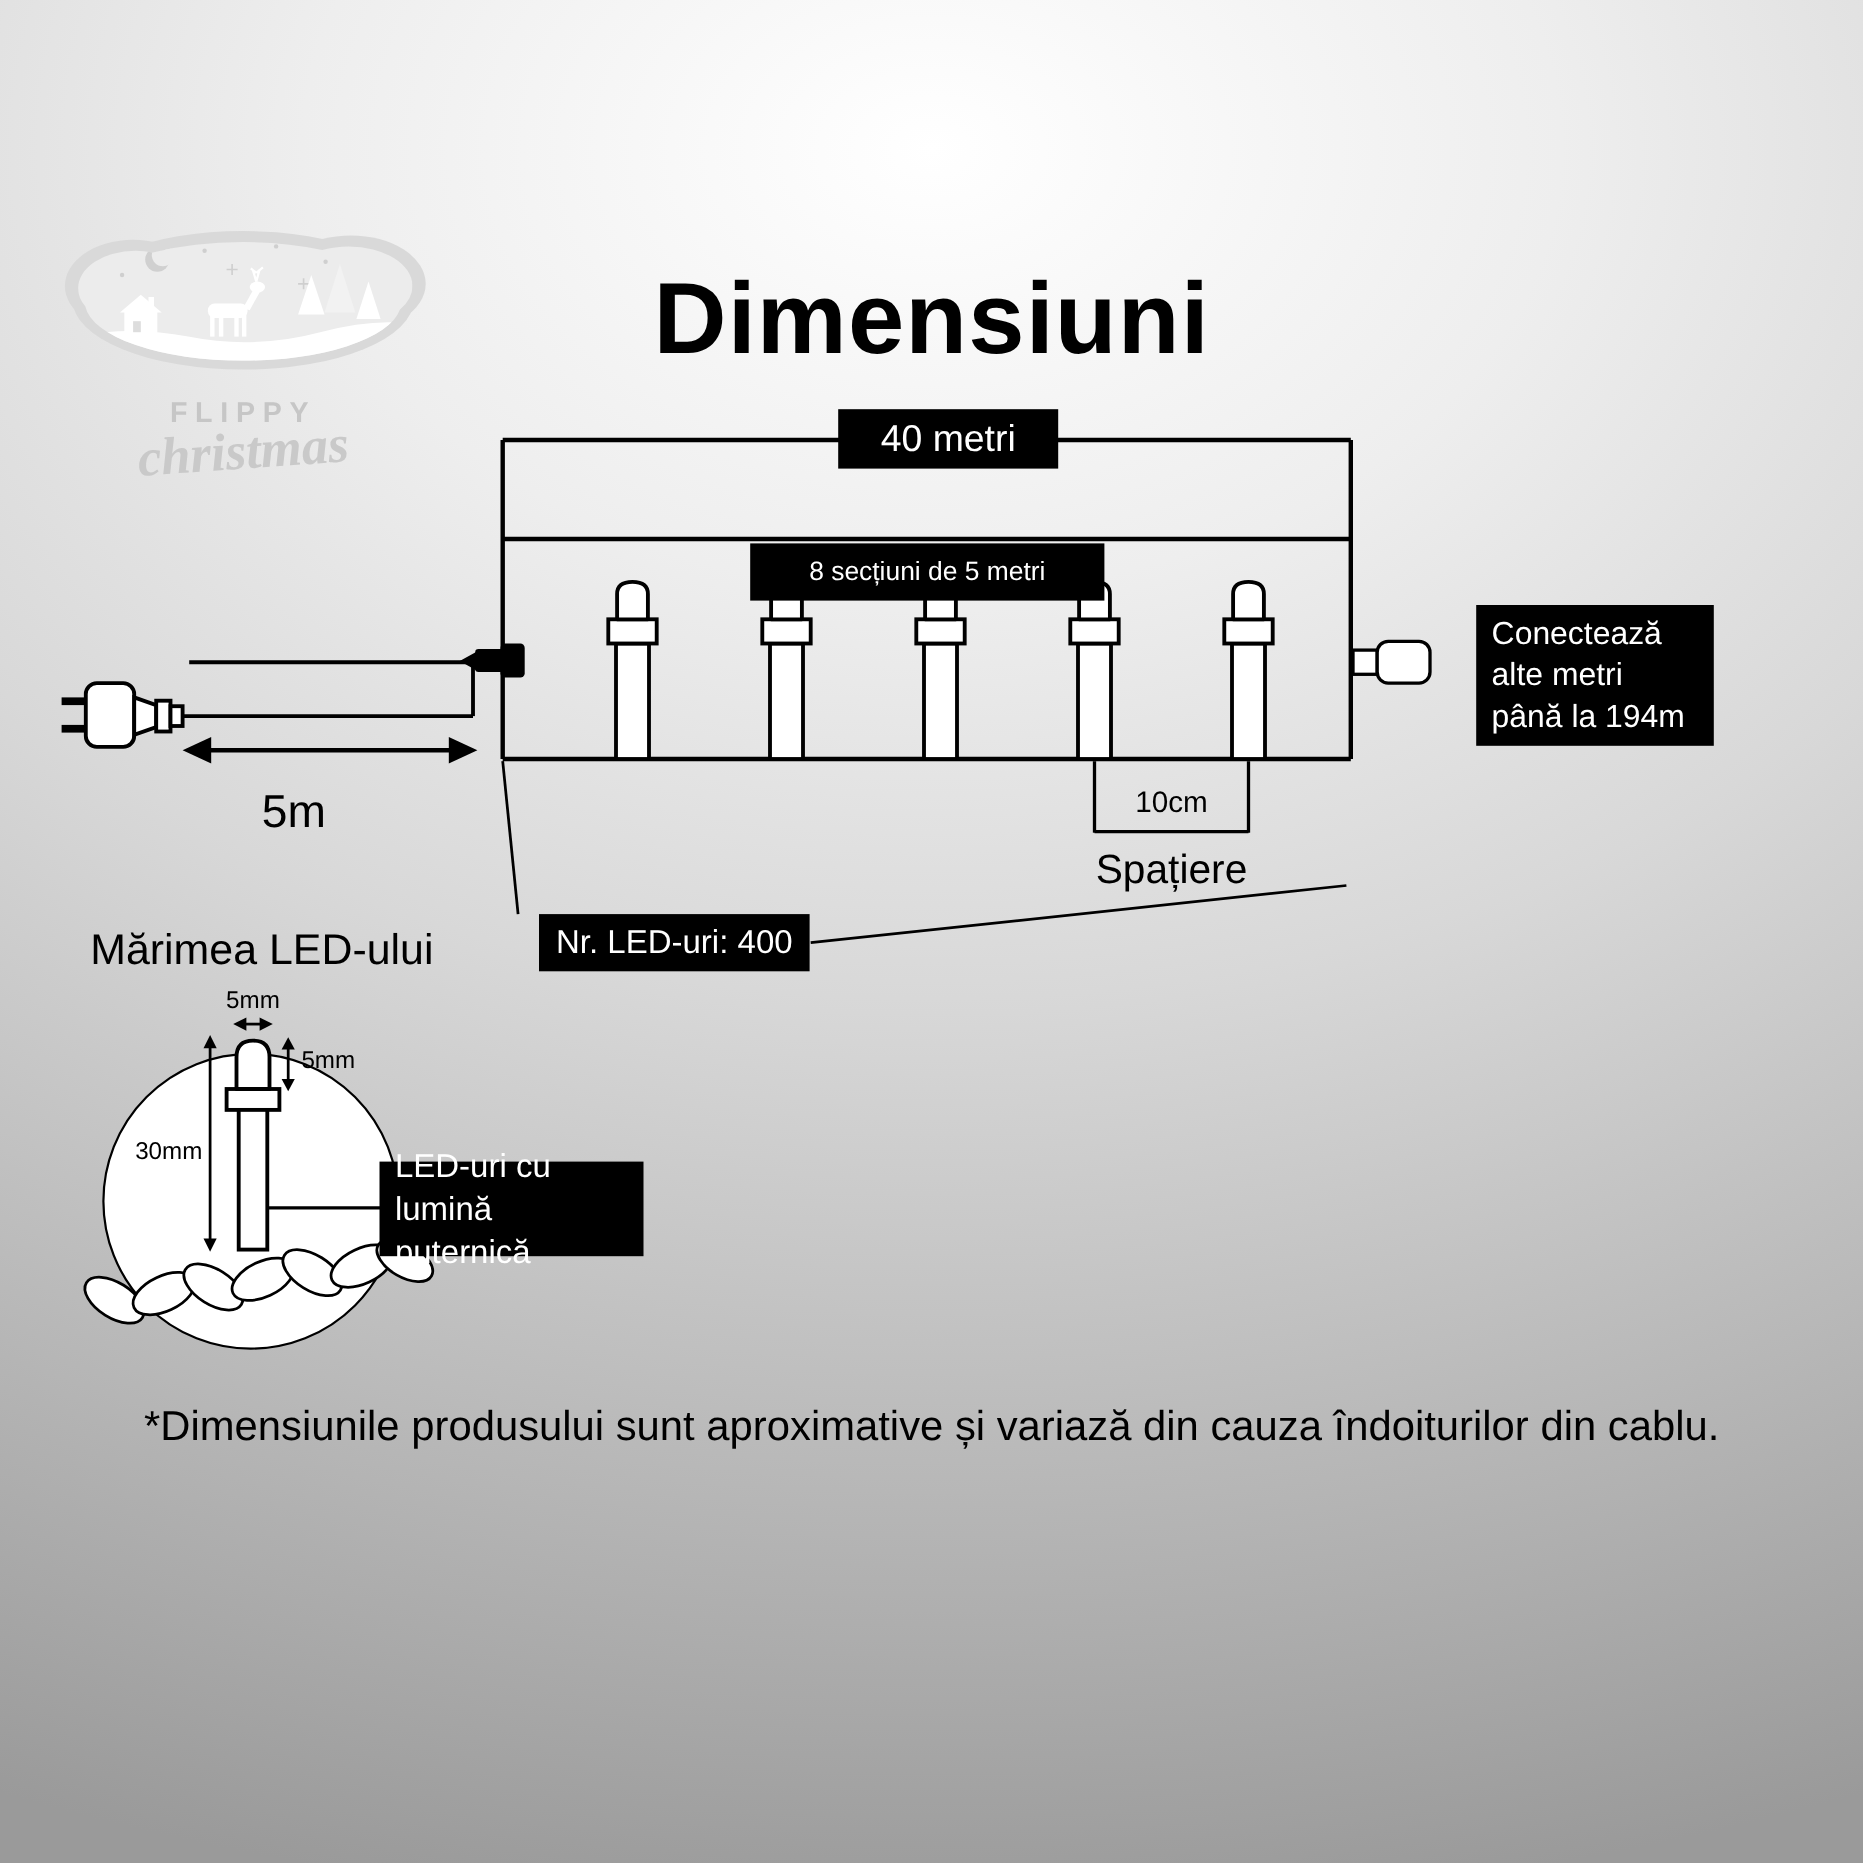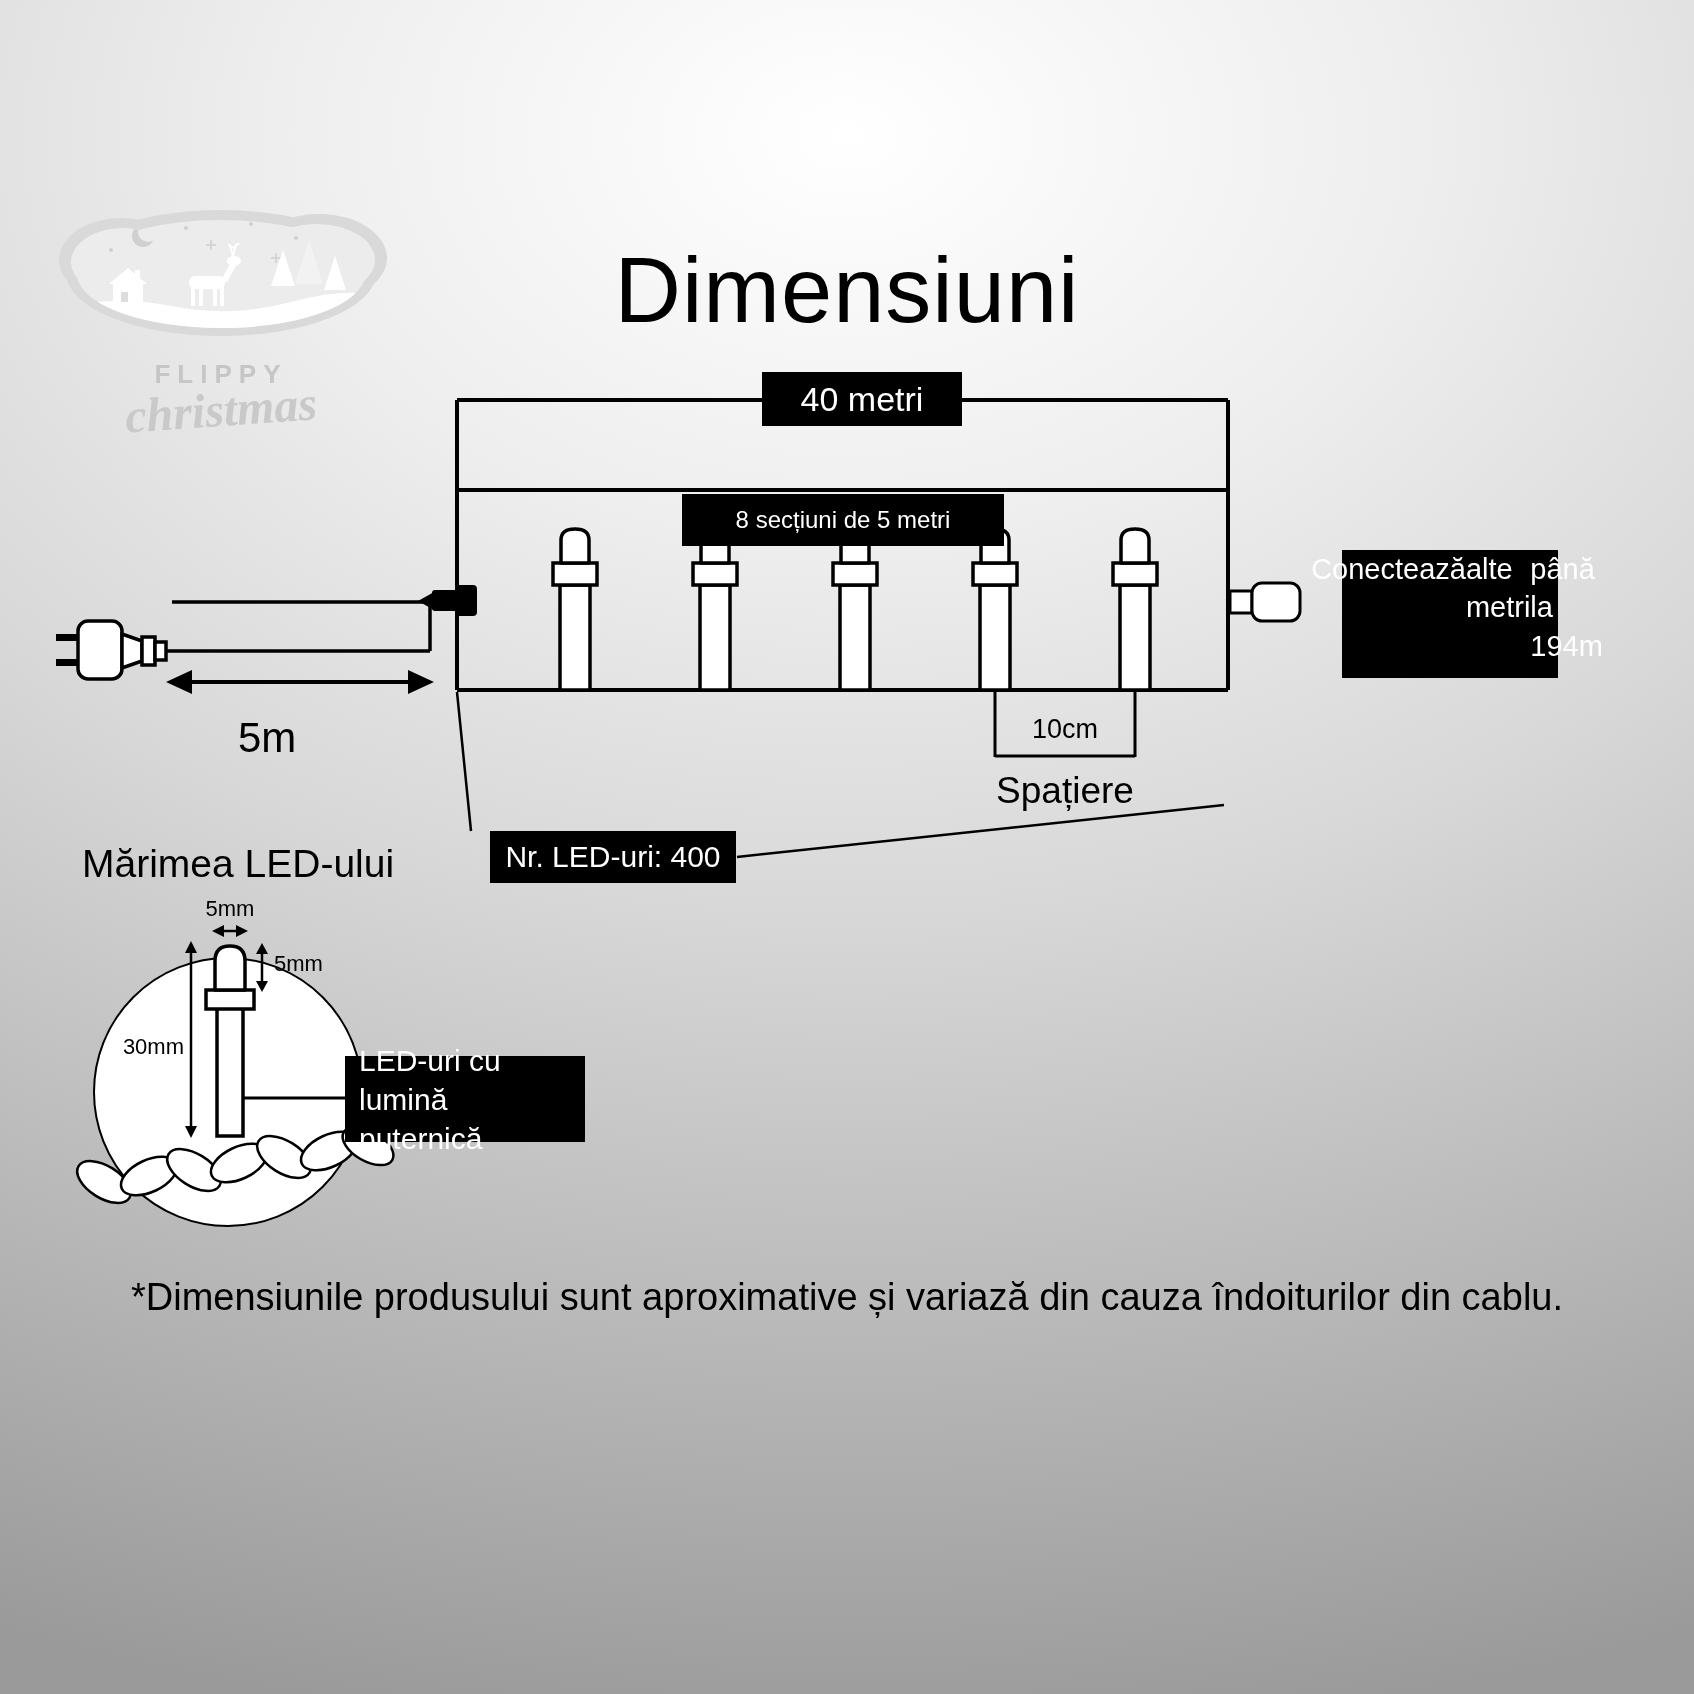--- a/index.html
+++ b/index.html
@@ -7,31 +7,31 @@
   body { font-family:"Liberation Sans", sans-serif; color:#000; }
   .canvas {
     position:relative; width:1694px; height:1694px; overflow:hidden;
     background: radial-gradient(ellipse 135% 95% at 50% 8%,
       #ffffff 0%, #eeeeee 25%, #d8d8d8 48%, #b8b8b8 75%, #9a9a9a 100%);
   }
   .art { position:absolute; left:0; top:0; }
   .abs { position:absolute; }
   .title {
     left:0; right:0; top:238px; text-align:center;
-    font-size:92px; font-weight:400; letter-spacing:1px;
+    font-size:92px; font-weight:700; letter-spacing:1px;
   }
   .blackbox {
     position:absolute; background:#000; color:#fff;
     display:flex; align-items:center; justify-content:center;
   }
   .box-40       { left:742px;  top:372px;  width:200px; height:54px;  font-size:34px;margin-left:20px; }
   .box-sections { left:682px;  top:462px;  width:322px; height:52px;  font-size:24px;margin-top:32px; }
   .box-count    { left:490px;  top:831px;  width:246px; height:52px;  font-size:30px; }
   .box-connect  { left:1342px; top:550px;  width:216px; height:128px; font-size:29px;
-                  align-items:flex-start; padding-left:14px; line-height:1.32; }
+                  flex-direction:column; align-items:flex-start; padding-left:14px; line-height:1.32; }
   .box-callout  { left:345px;  top:1056px; width:240px; height:86px;  font-size:30px;
                   flex-direction:column; align-items:flex-start; padding-left:14px; line-height:1.3; }
   .dim-5m   { left:238px;  top:698px;  width:124px; text-align:left; font-size:42px;margin-top:16px; }
   .dim-10cm { left:1005px; top:714px;  width:120px; text-align:center; font-size:27px; }
   .spatiere { left:955px;  top:770px;  width:220px; text-align:center; font-size:37px; }
   .led-heading { left:82px; top:842px; font-size:39px; }
   .lbl-w   { left:193px; top:896px;  width:74px; text-align:center; font-size:22px; }
   .lbl-h   { left:274px; top:951px;  font-size:22px; }
   .lbl-len { left:108px; top:1034px; width:76px; text-align:right; font-size:22px; }
   .disclaimer { left:0; right:0; top:1276px; text-align:center; font-size:38px; }

